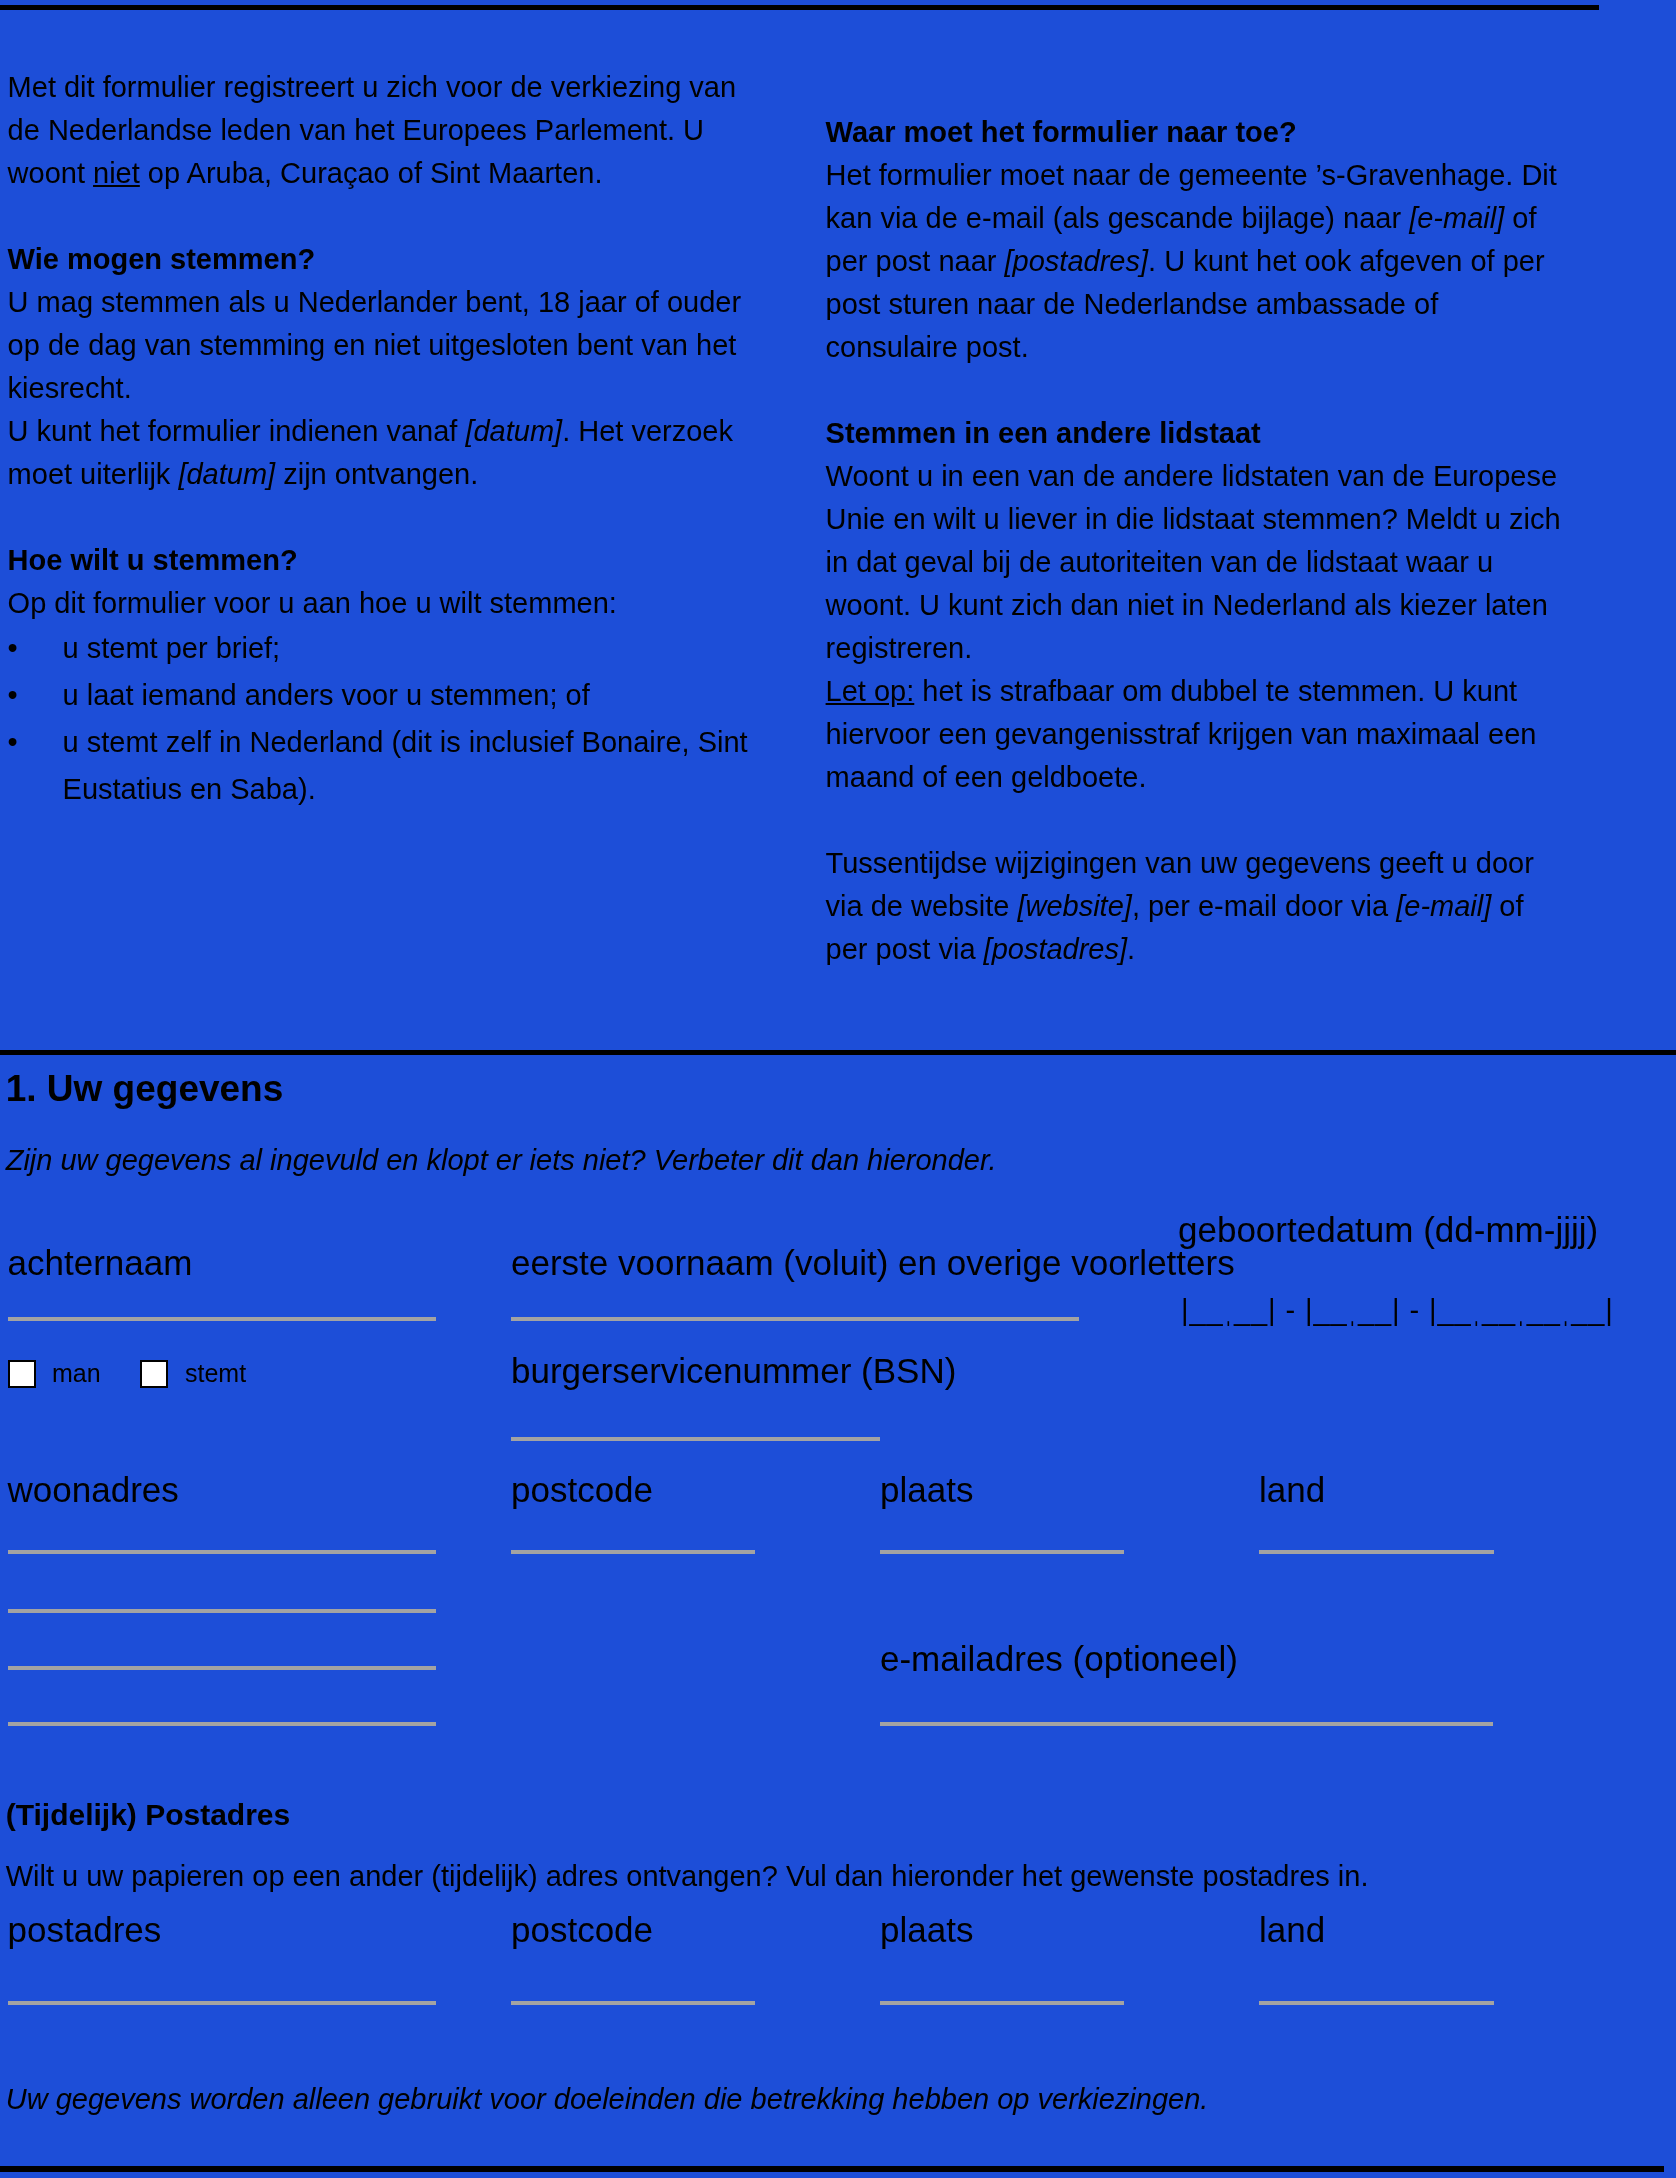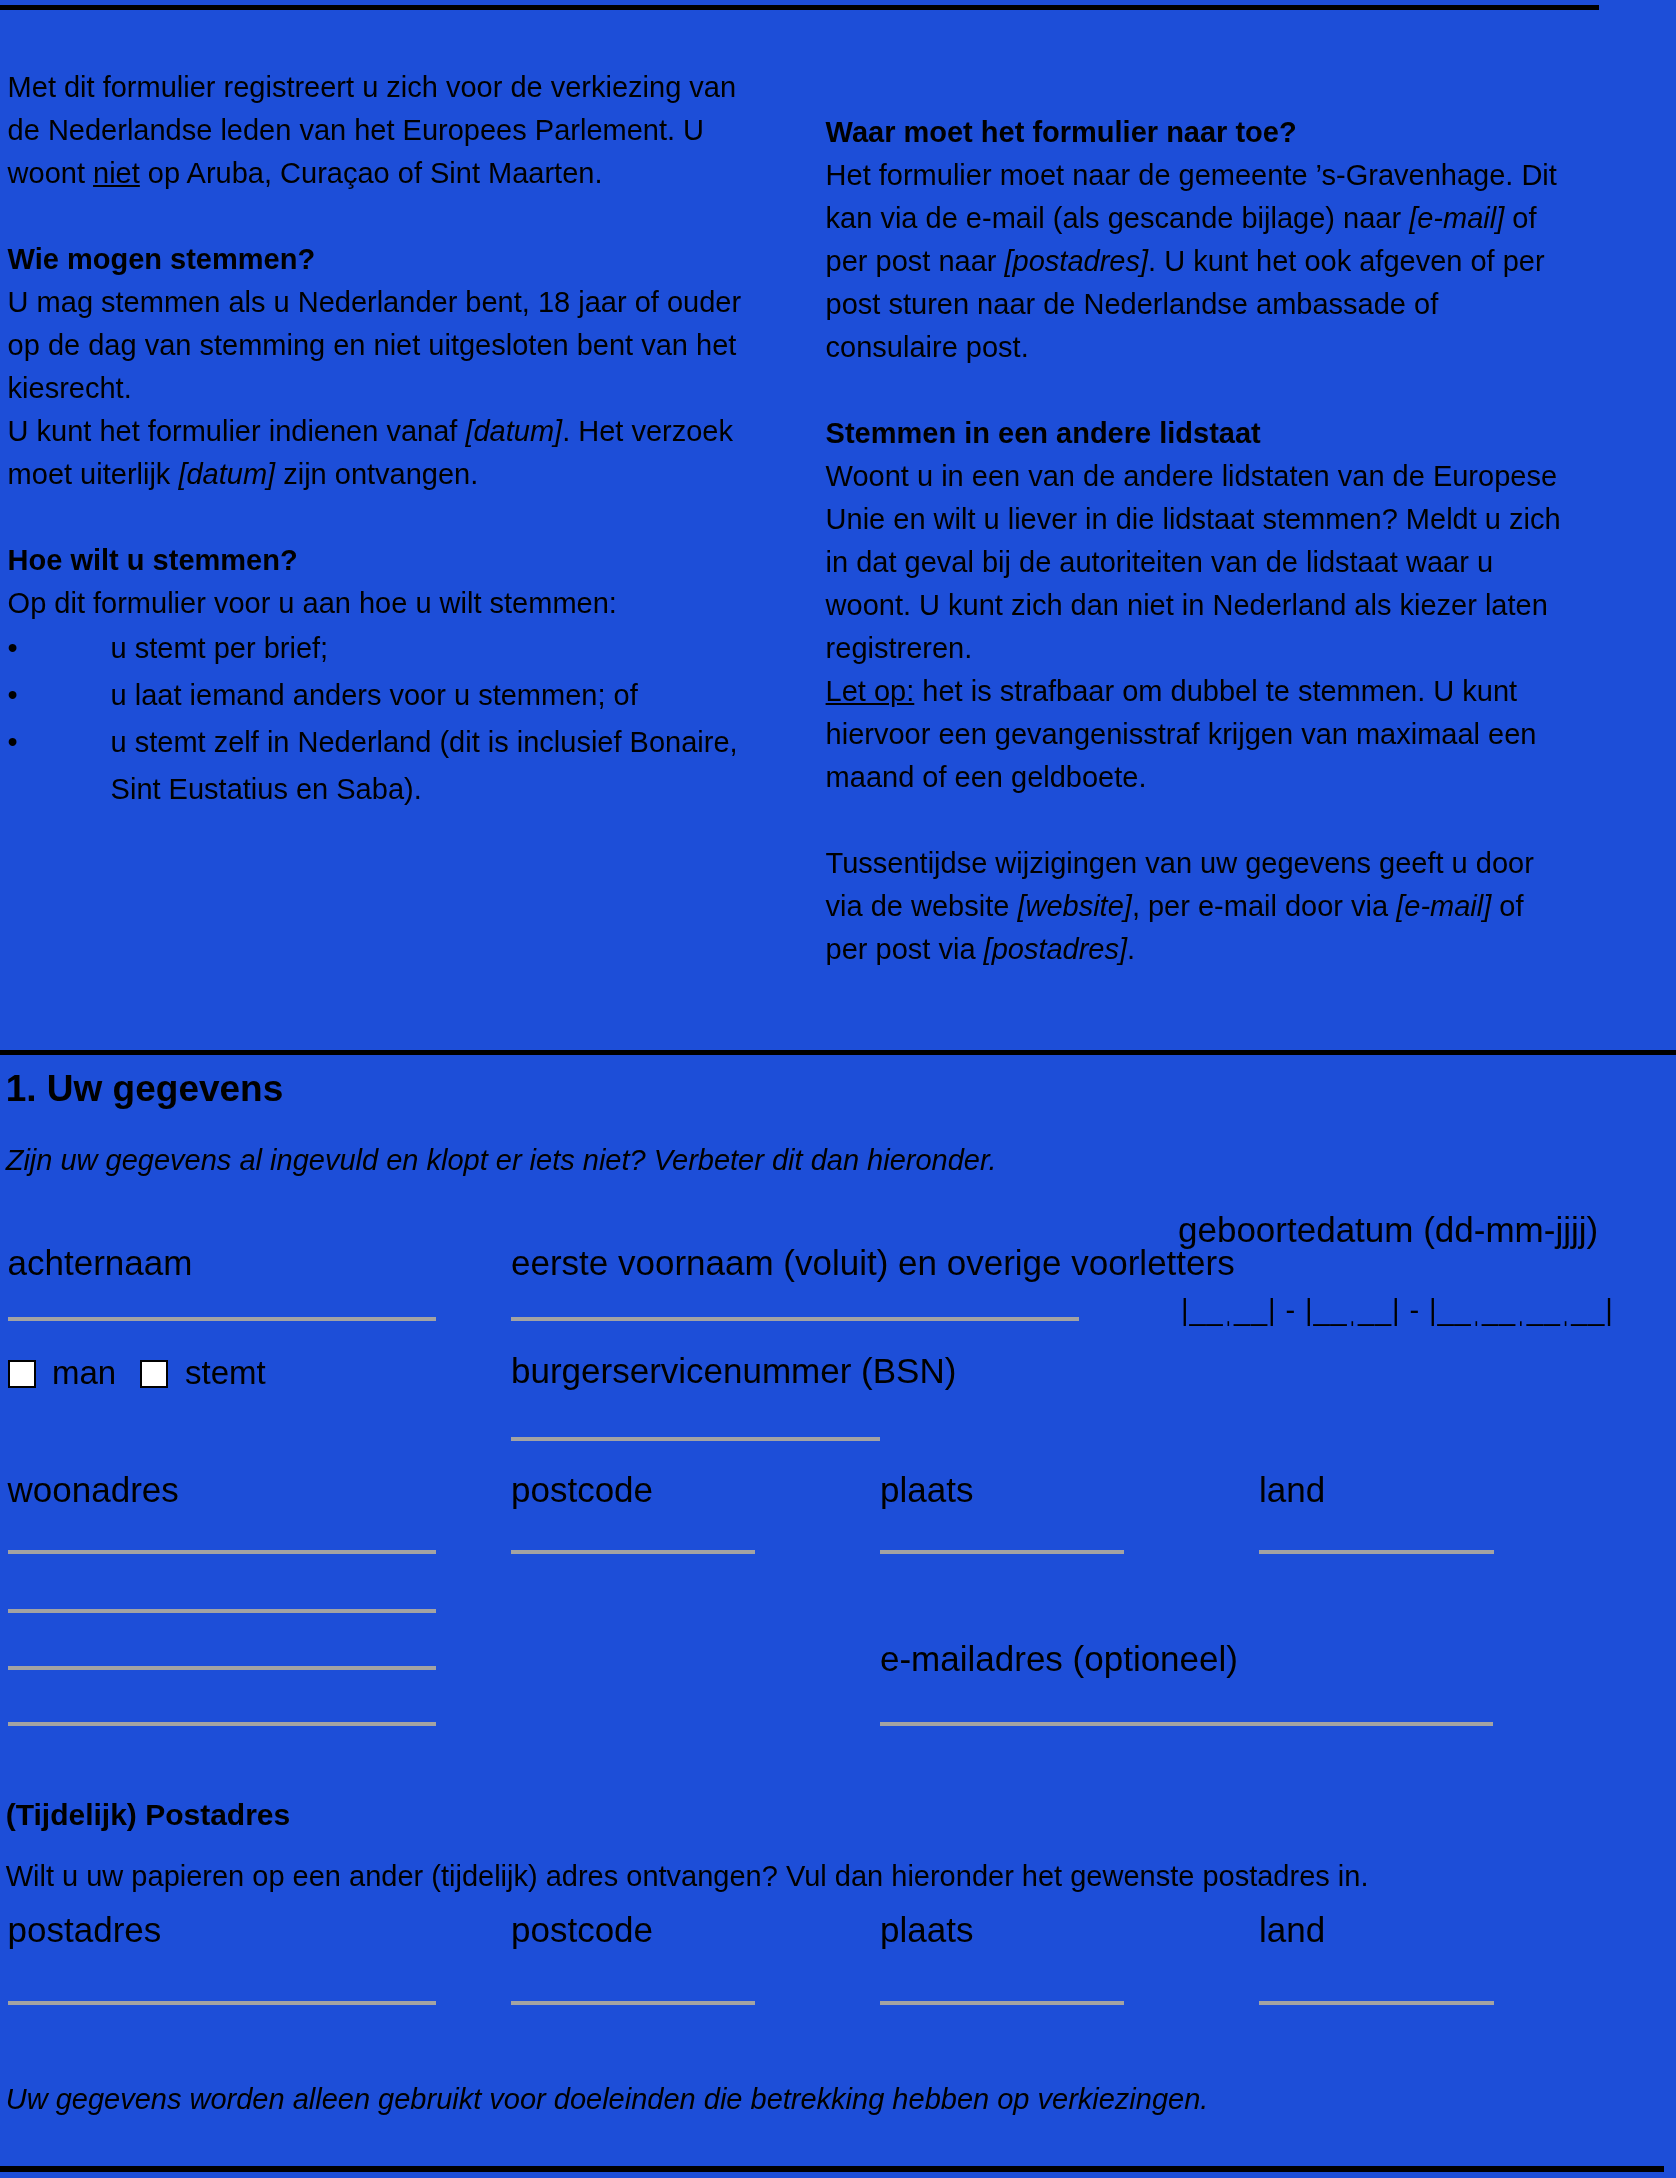--- a/index.html
+++ b/index.html
@@ -20,21 +20,21 @@
 
   
   .intro { position:absolute; top:66px; left:7.6px; width:1658px; display:flex; }
   .col-left  { width:750px; }
   .col-right { width:743px; margin-left:68px; margin-top:45px; }
   .intro p { margin:0; }
   .intro h3 { font-size:29px; line-height:43px; font-weight:bold; margin:43px 0 0 0; }
   .col-right h3:first-child { margin-top:0; }
   .intro p.spaced { margin-top:43px; }
   .bullets { margin-top:0; }
-  .bullet-row { display:flex; line-height:47px;gap:48px; }
+  .bullet-row { display:flex; line-height:47px; }
   .bullet-row .dot { width:55px; flex:none; }
   .bullet-row .dot::before { content:"\2022"; }
   .bullet-row .btxt { flex:1; }
 
   .run-u { text-decoration:underline; }
   .run-i { font-style:italic; }
 
   
   .s1-title { position:absolute; top:1067px; left:5.7px; font-size:37px; font-weight:bold; line-height:44px; }
   .s1-note  { position:absolute; top:1139px; left:5.7px; font-style:italic; }
@@ -69,21 +69,21 @@
   .ln-woon4      { top:1722px; left:7.6px;    width:428px; }
   .ln-email      { top:1722px; left:880px;  width:613px; }
   .ln-postadres  { top:2001px; left:7.6px;    width:428px; }
   .ln-postcode2  { top:2001px; left:511px;  width:244px; }
   .ln-plaats2    { top:2001px; left:880px;  width:244px; }
   .ln-land2      { top:2001px; left:1259px; width:235px; }
 
   .checkbox { position:absolute; width:24px; height:24px; border:2.8px solid #000; background:#fff; }
   .cb-man   { top:1360px; left:7.6px; }
   .cb-vrouw { top:1360px; left:140px; }
-  .cb-label { position:absolute; font-size:33px; line-height:32px; }
+  .cb-label { position:absolute; font-size:25px; line-height:32px; }
   .cb-label-man   { top:1357px; left:52px; }
   .cb-label-vrouw { top:1357px; left:185px; }
 
   .pa-title { position:absolute; top:1796px; left:5.7px; font-size:30px; font-weight:bold; line-height:38px; }
   .pa-intro { position:absolute; top:1855px; left:5.7px; white-space:nowrap; }
   .footer-note { position:absolute; top:2078px; left:5.7px; font-style:italic; }
 </style>
 </head>
 <body>
 

